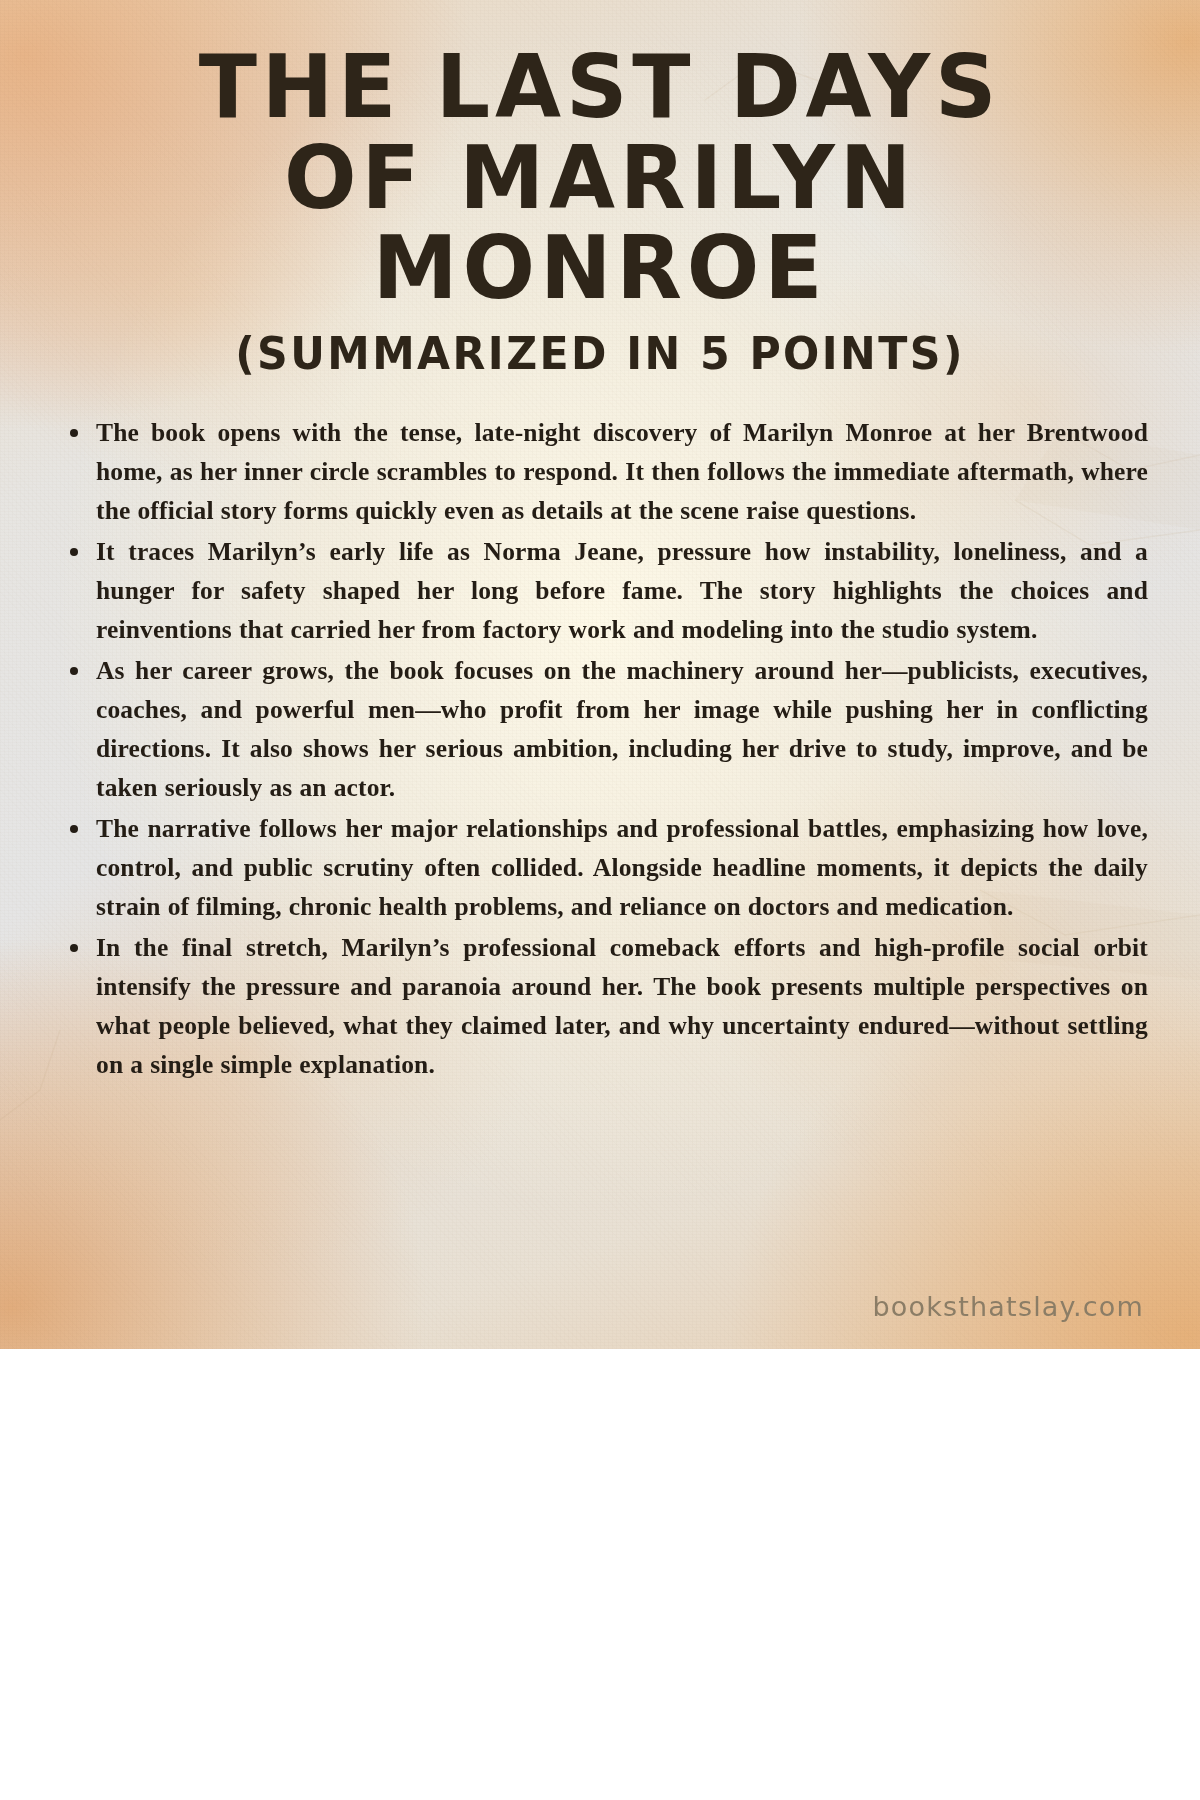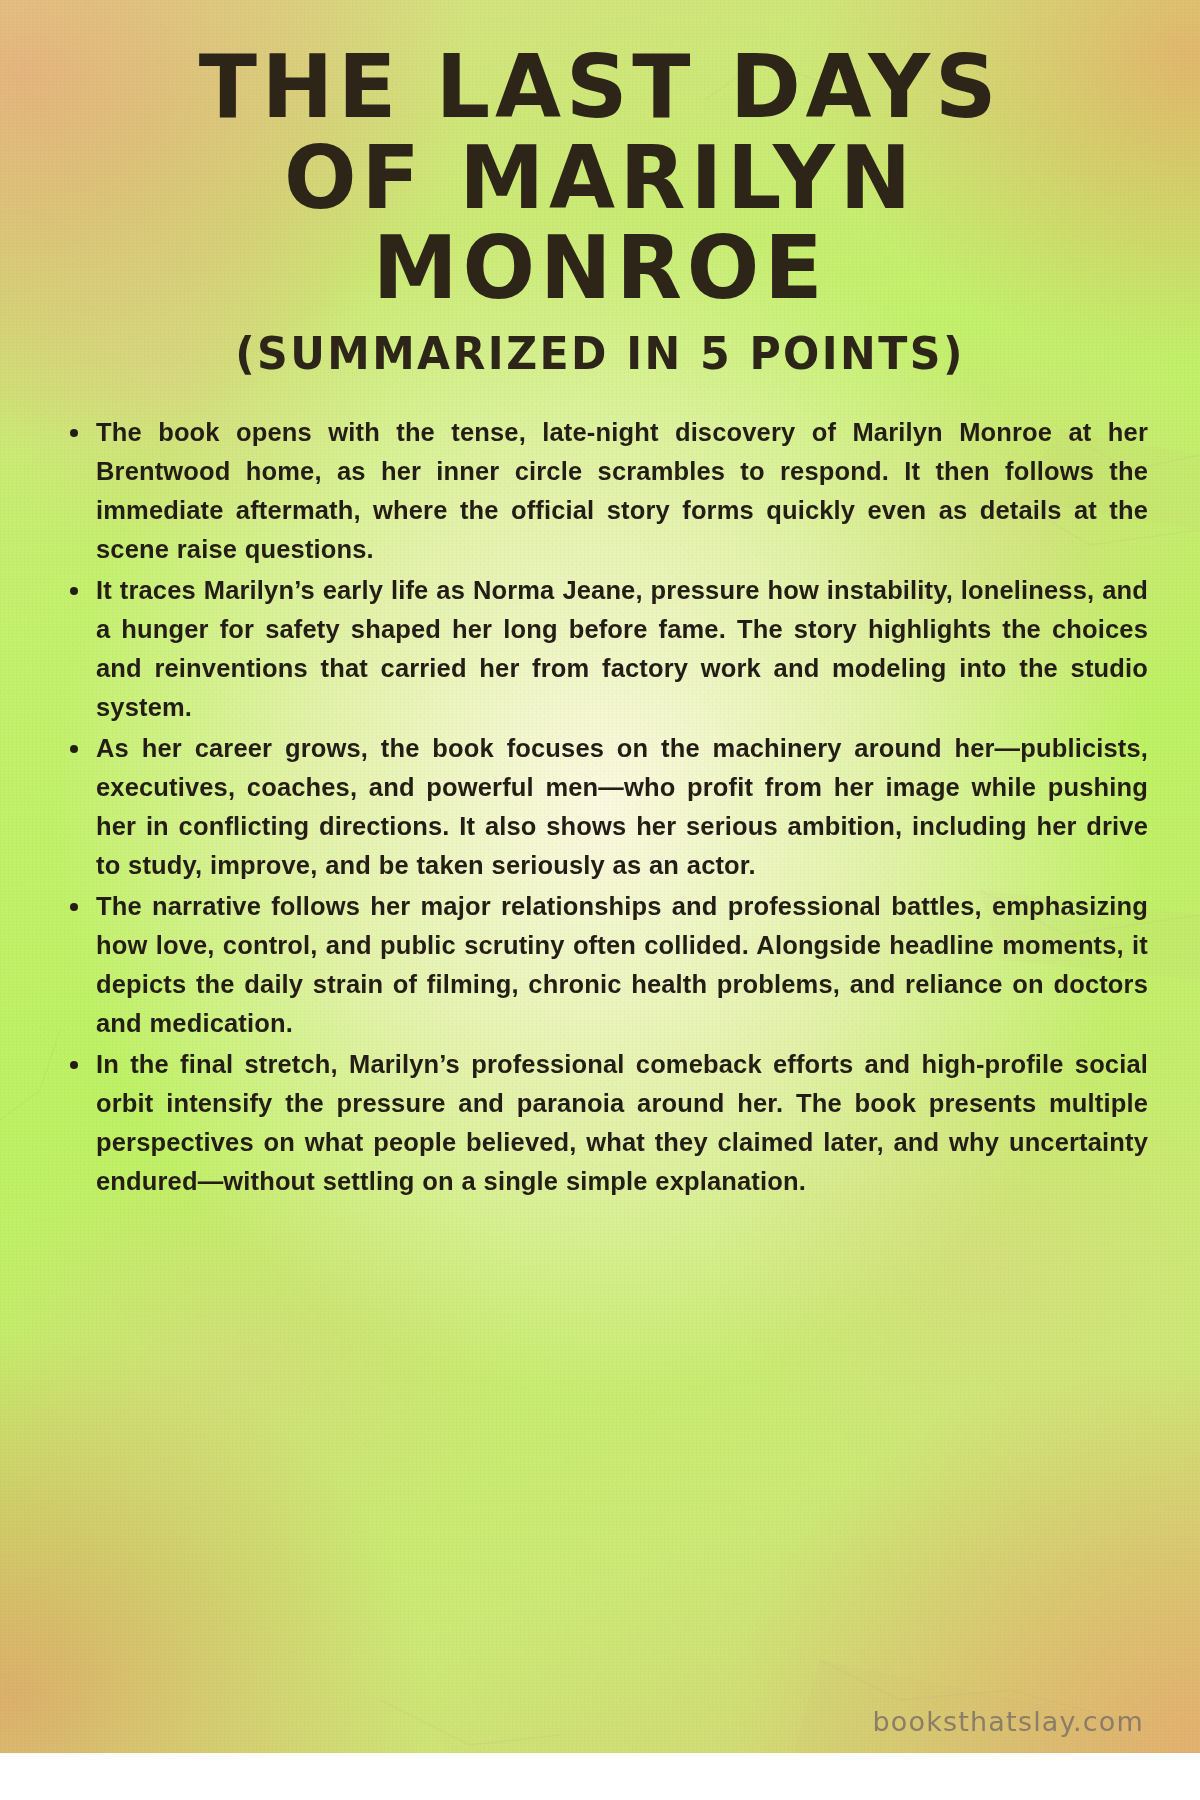--- a/index.html
+++ b/index.html
@@ -10,24 +10,24 @@
     width: 1200px;
     height: 1800px;
     overflow: hidden;
     font-family: "DejaVu Sans", sans-serif;
   }
 
   
   #poster {
     position: relative;
     width: 1200px;
-    height: 1753px;
+    height: 1349px;
     box-sizing: border-box;
     overflow: hidden;
-    background-color: #bef264;
+    background-color: #e5e5e5;
   }
 
   
   .wash {
     position: absolute;
     inset: 0;
     pointer-events: none;
   }
   .wash.w1 {
     background:
@@ -101,21 +101,21 @@
   ul.points {
     list-style: none;
     margin: 34px 0 0 0;
     padding: 0 0 0 10px;
   }
   ul.points > li {
     position: relative;
     padding-left: 34px;
     margin-bottom: 2px;
     color: #241d15;
-    font-family: Liberation Sans, sans-serif;
+    font-family: Liberation Serif, serif;
     font-weight: 700;
     font-size: 25.5px;
     line-height: 1.53;
     text-align: justify;
     text-justify: inter-word;
     letter-spacing: 0.15px;
     word-spacing: 0.5px;
   }
   ul.points > li::before {
     content: "";
@@ -124,21 +124,21 @@
     top: 16px;
     width: 8px;
     height: 8px;
     border-radius: 50%;
     background: #241d15;
   }
 
   .footer {
     position: absolute;
     right: 56px;
-    bottom: 16px;
+    bottom: 27px;
     z-index: 6;
     font-family: "DejaVu Sans", sans-serif;
     font-size: 27px;
     font-weight: 400;
     letter-spacing: 1.2px;
     color: #8b7d66;
   }
 </style>
 </head>
 <body>

